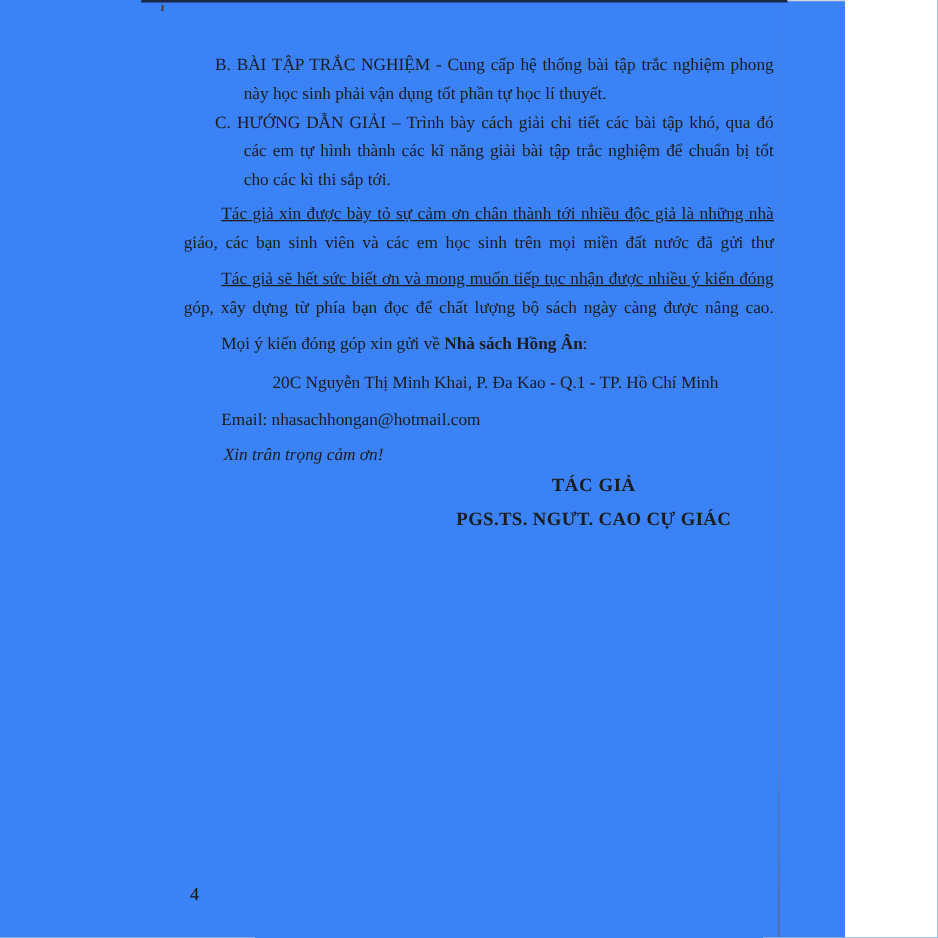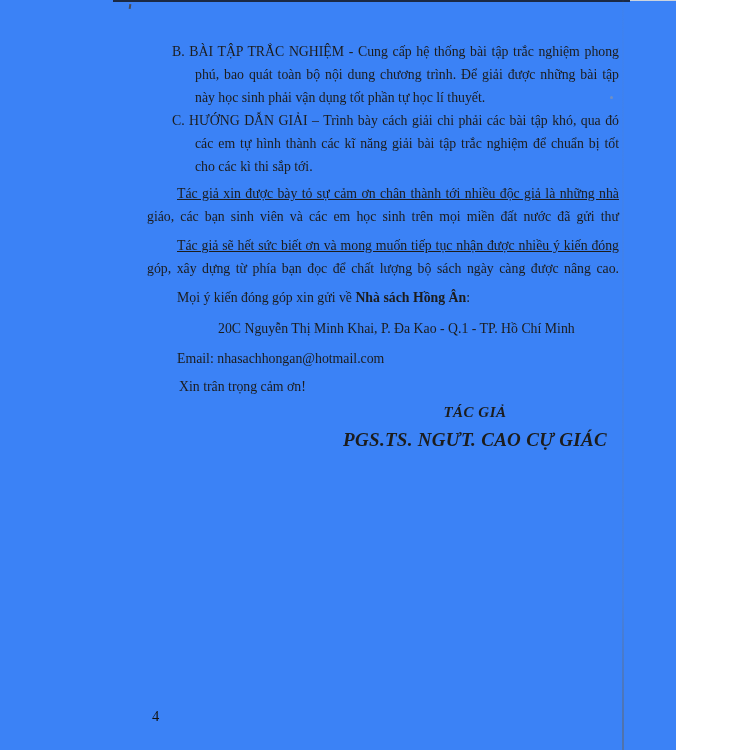--- a/index.html
+++ b/index.html
@@ -33,49 +33,48 @@
   .hang .first{margin-left:-23px;}
 
   .body-par .first{margin-left:30px;text-decoration:underline;}
   .par-gap-4{margin-top:4px;}
   .par-gap-6{margin-top:6px;}
 
   .contact-line{margin-top:6px;margin-left:30px;text-align:center;text-align-last:left;}
   .contact-line b{font-weight:bold;}
   .address-line{margin-top:8px;margin-left:71px;text-align:center;text-align-last:left;}
   .email-line{margin-top:7px;margin-left:30px;text-align:right;text-align-last:left;}
-  .closing-line{margin-top:5px;margin-left:32px;text-align:right;text-align-last:left;}
+  .closing-line{margin-top:5px;margin-left:32px;font-style:italic;text-align:right;text-align-last:left;}
 
-  .signature{margin-top:3px;margin-left:178px;width:300px;text-align:center;text-align-last:center;font-weight:bold;font-style:italic;}
+  .signature{margin-top:3px;margin-left:178px;width:300px;text-align:center;text-align-last:center;font-weight:bold;}
   .signature .sig-role{font-size:15px;letter-spacing:.5px;}
-  .signature .sig-name{margin-top:4px;font-size:19px;letter-spacing:.3px;}
+  .signature .sig-name{margin-top:4px;font-size:15px;letter-spacing:.3px;}
 
   .page-number{position:absolute;left:152px;top:708px;font-size:14.5px;color:#111;}
 </style>
 </head>
 <body>
 
 <div id="screen">
 
   <div class="edge-top-dark"></div>
   <div class="edge-top-light"></div>
   <div class="edge-right"></div>
   <div class="speck-1"></div>
   <div class="speck-2"></div>
 
   <div class="textblock">
 
     <div class="hang">
       <div class="line j first">B. BÀI TẬP TRẮC NGHIỆM - Cung cấp hệ thống bài tập trắc nghiệm phong</div>
-      <div class="line j">phú, bao quát toàn bộ nội dung chương trình. Để giải được những bài tập</div>
       <div class="line last">này học sinh phải vận dụng tốt phần tự học lí thuyết.</div>
     </div>
 
     <div class="hang">
-      <div class="line j first">C. HƯỚNG DẪN GIẢI – Trình bày cách giải chi phải các bài tập khó, qua đó</div>
+      <div class="line j first">C. HƯỚNG DẪN GIẢI – Trình bày cách giải chi tiết các bài tập khó, qua đó</div>
       <div class="line j">các em tự hình thành các kĩ năng giải bài tập trắc nghiệm để chuẩn bị tốt</div>
       <div class="line last">cho các kì thi sắp tới.</div>
     </div>
 
     <div class="body-par par-gap-4">
       <div class="line j first">Tác giả xin được bày tỏ sự cảm ơn chân thành tới nhiều độc giả là những nhà</div>
       <div class="line j">giáo, các bạn sinh viên và các em học sinh trên mọi miền đất nước đã gửi thư</div>
     </div>
 
     <div class="body-par par-gap-6">

